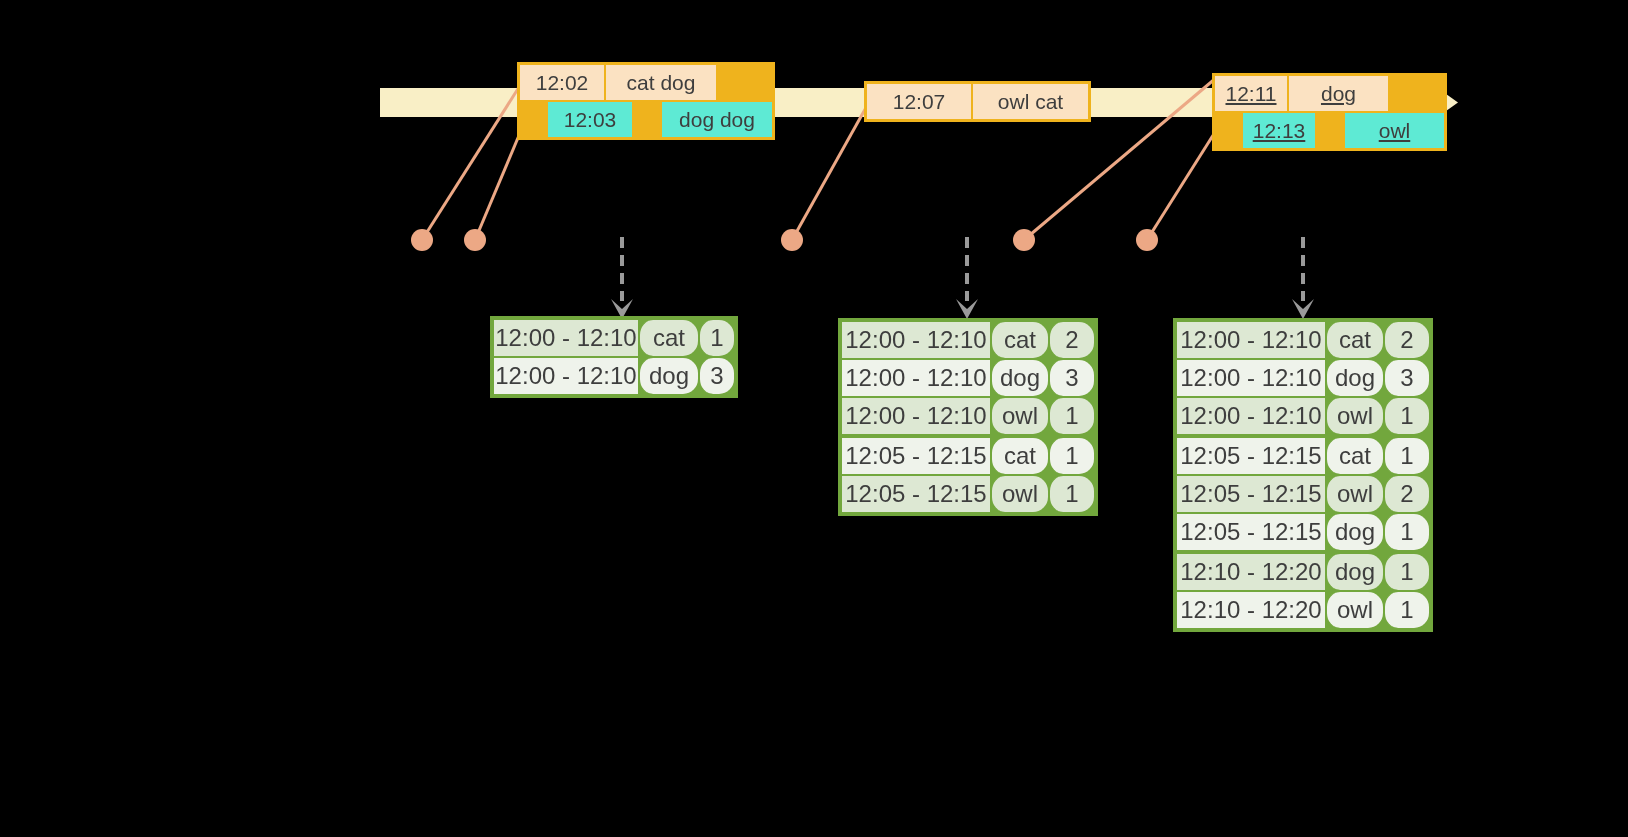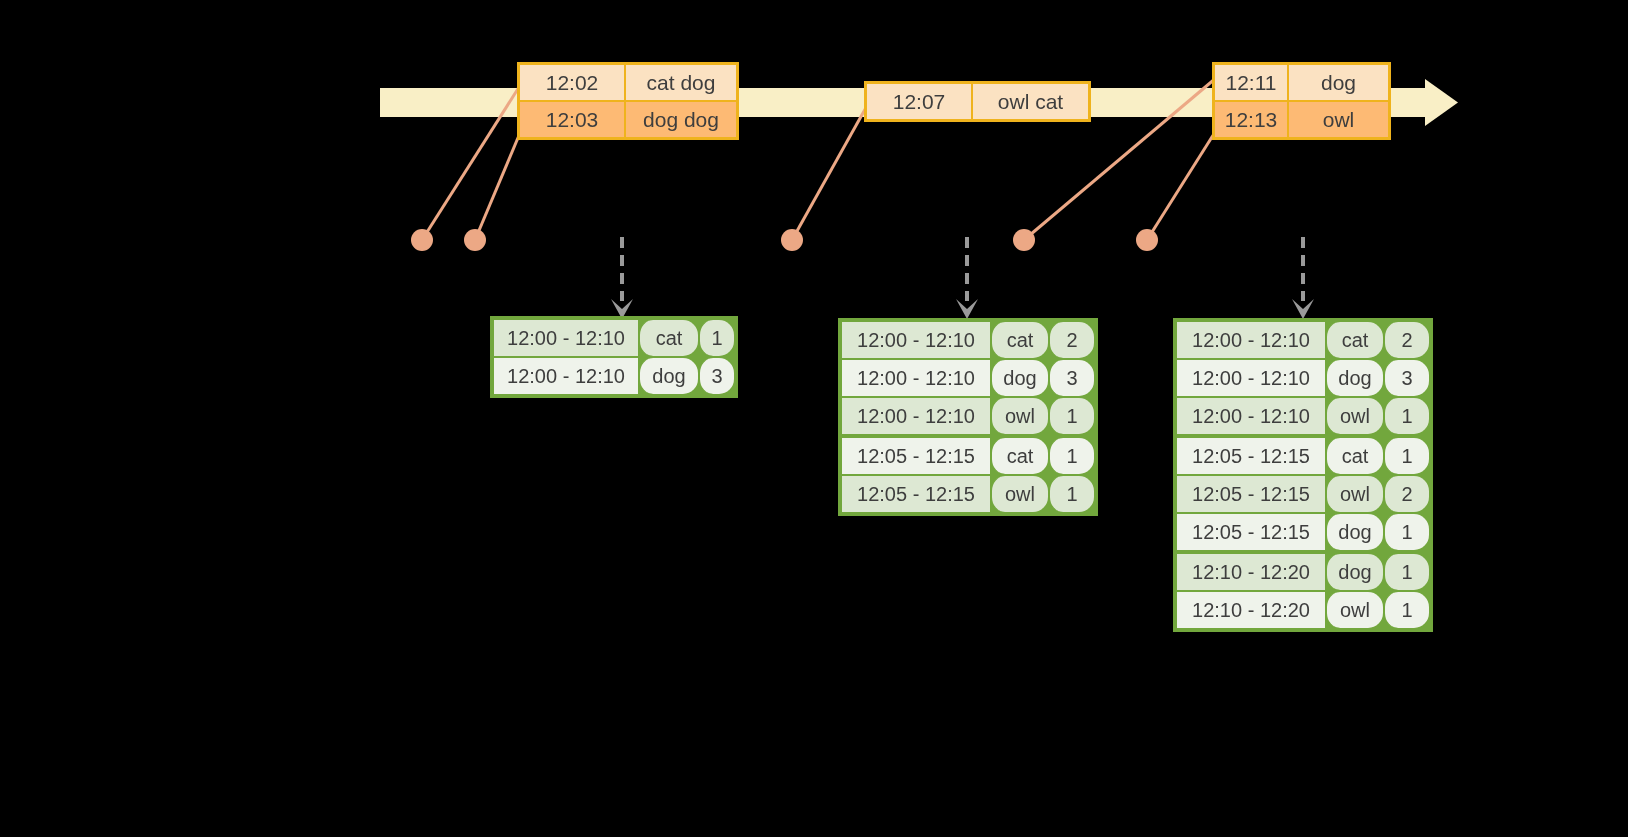--- a/index.html
+++ b/index.html
@@ -17,38 +17,38 @@
     display:flex;flex-direction:column;
   }
   .e-row{display:flex;height:35px;}
   .e-row.sep{border-top:2px solid #efb31d;}
   .e-row .cell{
     display:flex;align-items:center;justify-content:center;
     font-size:21px;line-height:1;
   }
   .e-row .words{border-left:2px solid #efb31d;}
   .peach-dark .cell{background:#fbe2c2;}
-  .peach-light .cell{background:#fdba74;}
-  .et-1 .time{width:104px;} .et-1 .words{width:110px;}
+  .peach-light .cell{background:#5eead4;margin-left:28px;}
+  .et-1 .time{width:84px;} .et-1 .words{width:110px;}
   .et-2 .time{width:104px;} .et-2 .words{width:115px;}
   .et-3 .time{width:72px;} .et-3 .words{width:99px;}
 
   
   .result-table{
     position:absolute;
     border:4px solid #72a73d;
     background:#72a73d;
     display:flex;flex-direction:column;
   }
   .r-row{display:flex;height:36px;}
   .r-row.sep{border-top:2px solid #72a73d;}
   .r-row.group-start{border-top:4px solid #72a73d;}
   .r-row .cell{
     display:flex;align-items:center;justify-content:center;
-    font-size:20px;line-height:1;
+    font-size:24px;line-height:1;
   }
   .r-row .word,.r-row .count{border-left:2px solid #72a73d;border-radius:15px;}
   .green-dark .cell{background:#dde8d3;}
   .green-light .cell{background:#eff3eb;}
   .rt-1 .window{width:144px;} .rt-1 .word{width:58px;} .rt-1 .count{width:34px;}
   .rt-2 .window{width:148px;} .rt-2 .word{width:56px;} .rt-2 .count{width:44px;}
   .rt-3 .window{width:148px;} .rt-3 .word{width:56px;} .rt-3 .count{width:44px;}
 </style>
 </head>
 <body>
@@ -95,21 +95,21 @@
         <div class="cell time">12:03</div>
         <div class="cell words">dog dog</div>
       </div>
     </div>
   <div class="event-table et-2" style="left:864px;top:81px;">
       <div class="e-row peach-dark">
         <div class="cell time">12:07</div>
         <div class="cell words">owl cat</div>
       </div>
     </div>
-  <div class="event-table et-3" style="left:1212px;top:62px;">
+  <div class="event-table et-3" style="left:1212px;top:73px;text-decoration:underline;">
       <div class="e-row peach-dark">
         <div class="cell time">12:11</div>
         <div class="cell words">dog</div>
       </div>
       <div class="e-row peach-light sep">
         <div class="cell time">12:13</div>
         <div class="cell words">owl</div>
       </div>
     </div>
 

